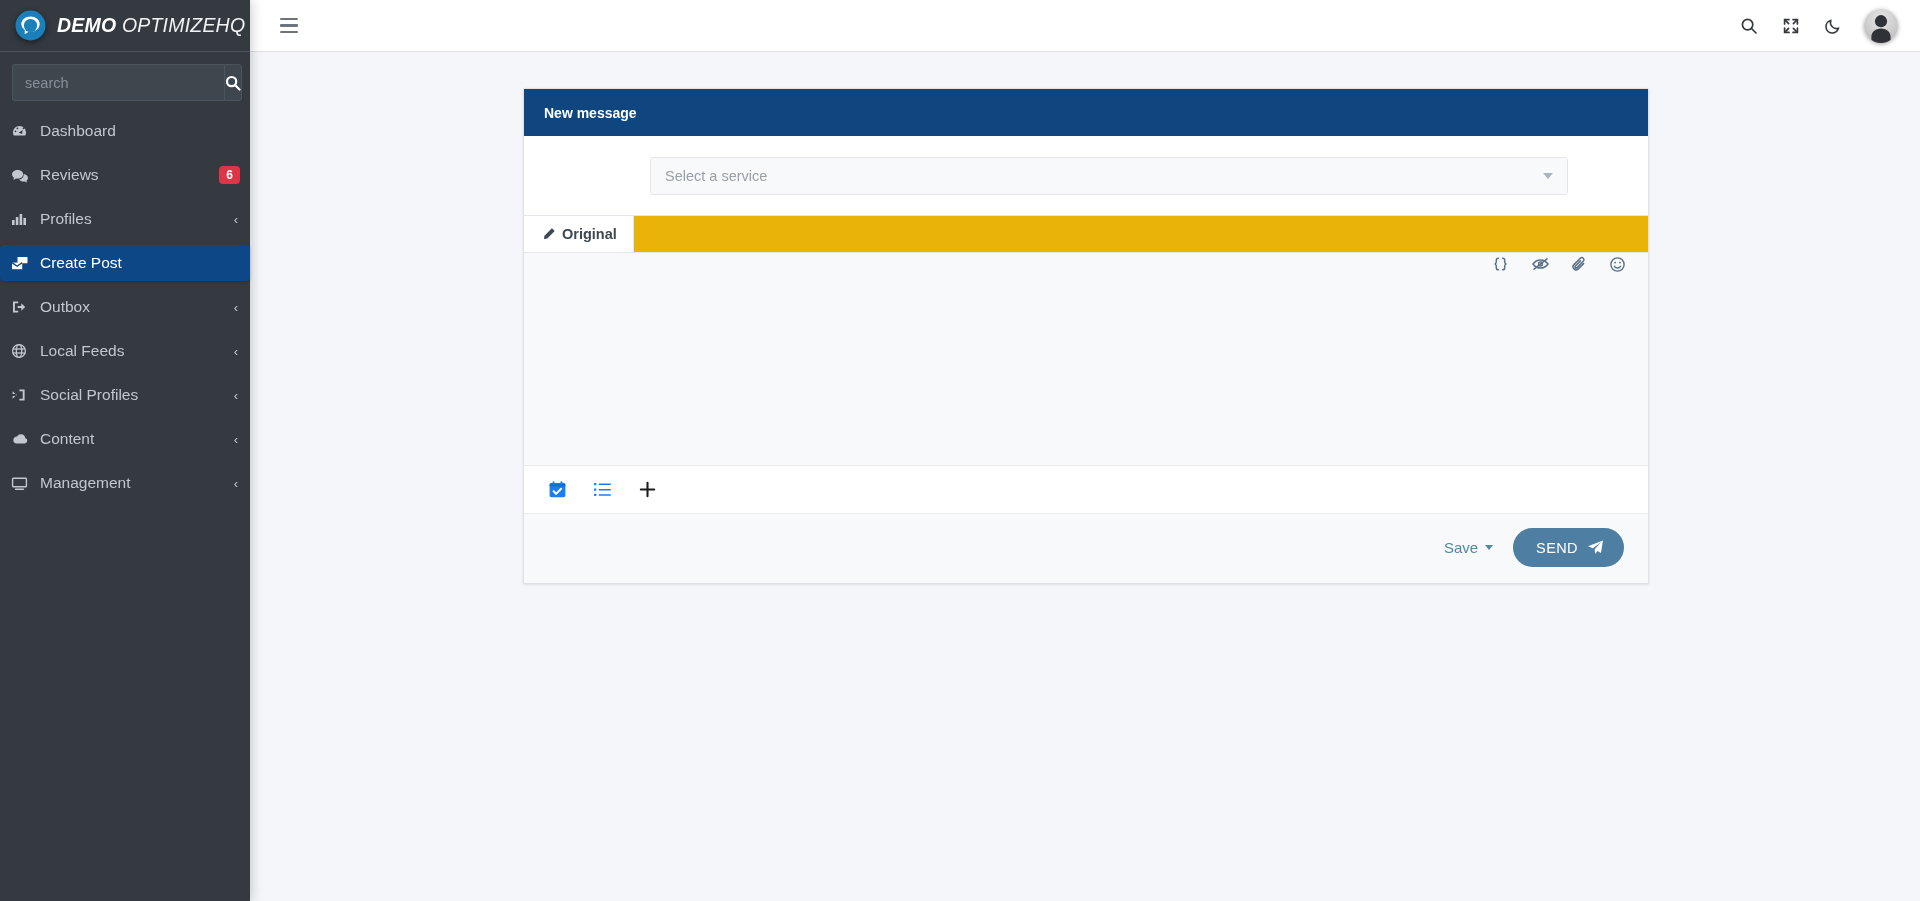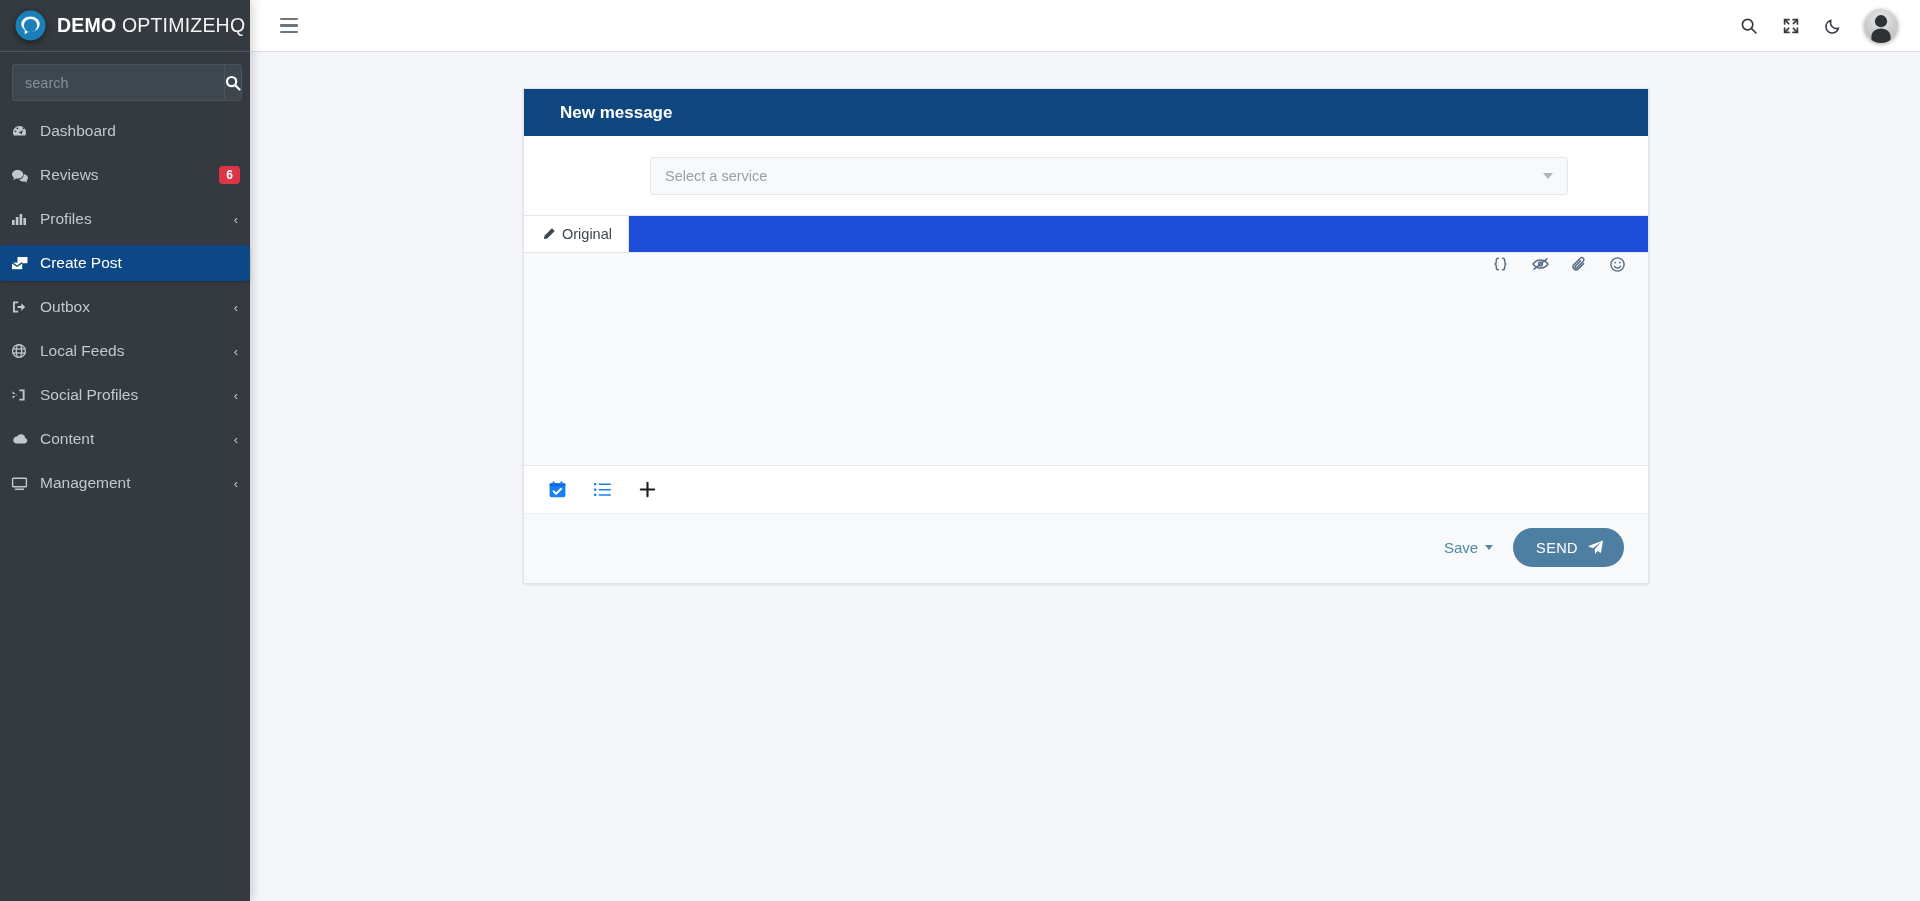--- a/index.html
+++ b/index.html
@@ -19,20 +19,21 @@
     display: flex; flex-direction: column;
     position: relative; z-index: 5;
     box-shadow: 0 0 12px rgba(0,0,0,.25);
   }
   .brand {
     height: 52px; flex: 0 0 52px;
     display: flex; align-items: center;
     padding: 0 10px 0 14px;
     border-bottom: 1px solid #4b545c;
     background: #343a40;
+    font-style: italic;
   }
   .brand-logo {
     width: 33px; height: 33px; flex: 0 0 33px;
     margin-right: 10px;
     position: relative;
     filter: drop-shadow(0 2px 3px rgba(0,0,0,.5));
   }
   .brand-text {
     color: #fff; font-size: 19.5px; letter-spacing: .2px;
     white-space: nowrap;
@@ -150,22 +151,22 @@
     background: #fff;
     border: 1px solid #dfe3e7;
     border-radius: 2px;
     box-shadow: 0 0 1px rgba(0,0,0,.10), 0 1px 3px rgba(0,0,0,.08);
   }
   .card-header {
     background: #10467f;
     color: #fff;
     height: 47px;
     display: flex; align-items: center;
-    padding: 0 36px;
-    font-size: 17px; font-weight: 700;
+    padding: 0 20px;
+    font-size: 14px; font-weight: 700;
   }
   .card-body-top {
     padding: 21px 0 20px 0;
     background: #fff;
   }
   .select-row { padding: 0 80px 0 126px; }
   .service-select {
     height: 38px;
     background: #f8f9fb;
     border: 1px solid #e4e7ea;
@@ -180,24 +181,25 @@
   }
   .caret {
     width: 0; height: 0;
     border-left: 5px solid transparent;
     border-right: 5px solid transparent;
     border-top: 6px solid #adb5bd;
   }
 
   .tabstrip {
     display: flex;
-    background: #1d4ed8;
+    background: #eab308;
     border-top: 1px solid #e4e7ea;
     border-bottom: 1px solid #e4e7ea;
     height: 38px;
+    font-weight: bold;
   }
   .tab {
     display: flex; align-items: center; gap: 6px;
     padding: 0 16px 0 18px;
     font-size: 14.5px; color: #3d4852;
     cursor: pointer;
   }
   .tab.active {
     background: #fff;
     border-right: 1px solid #e4e7ea;

